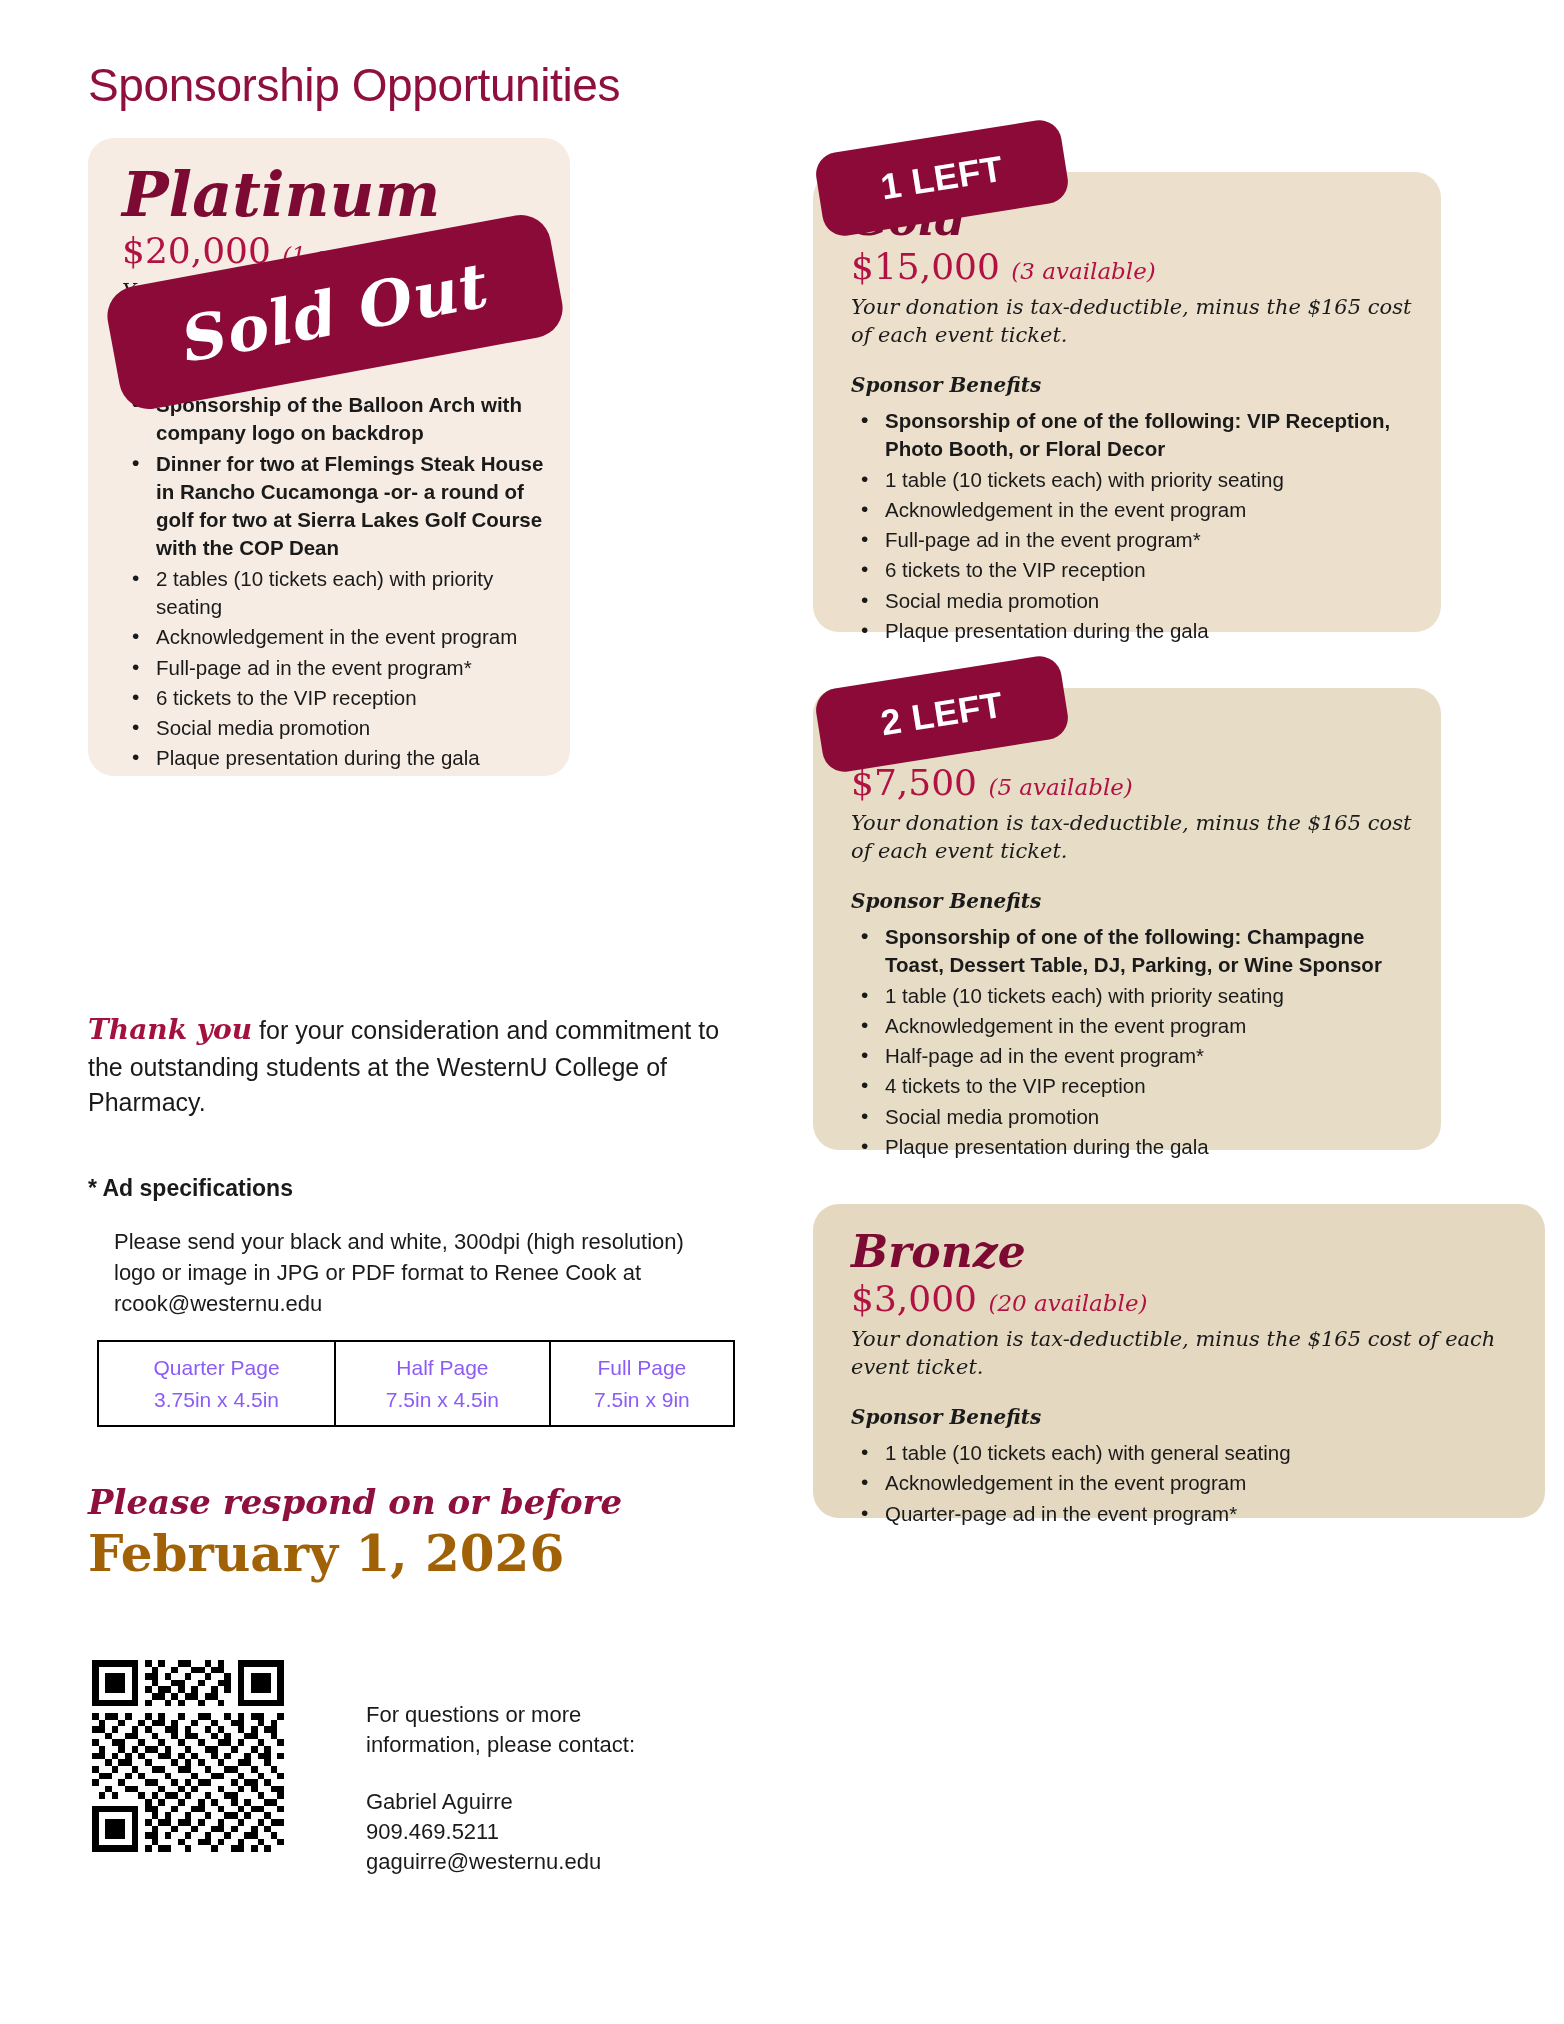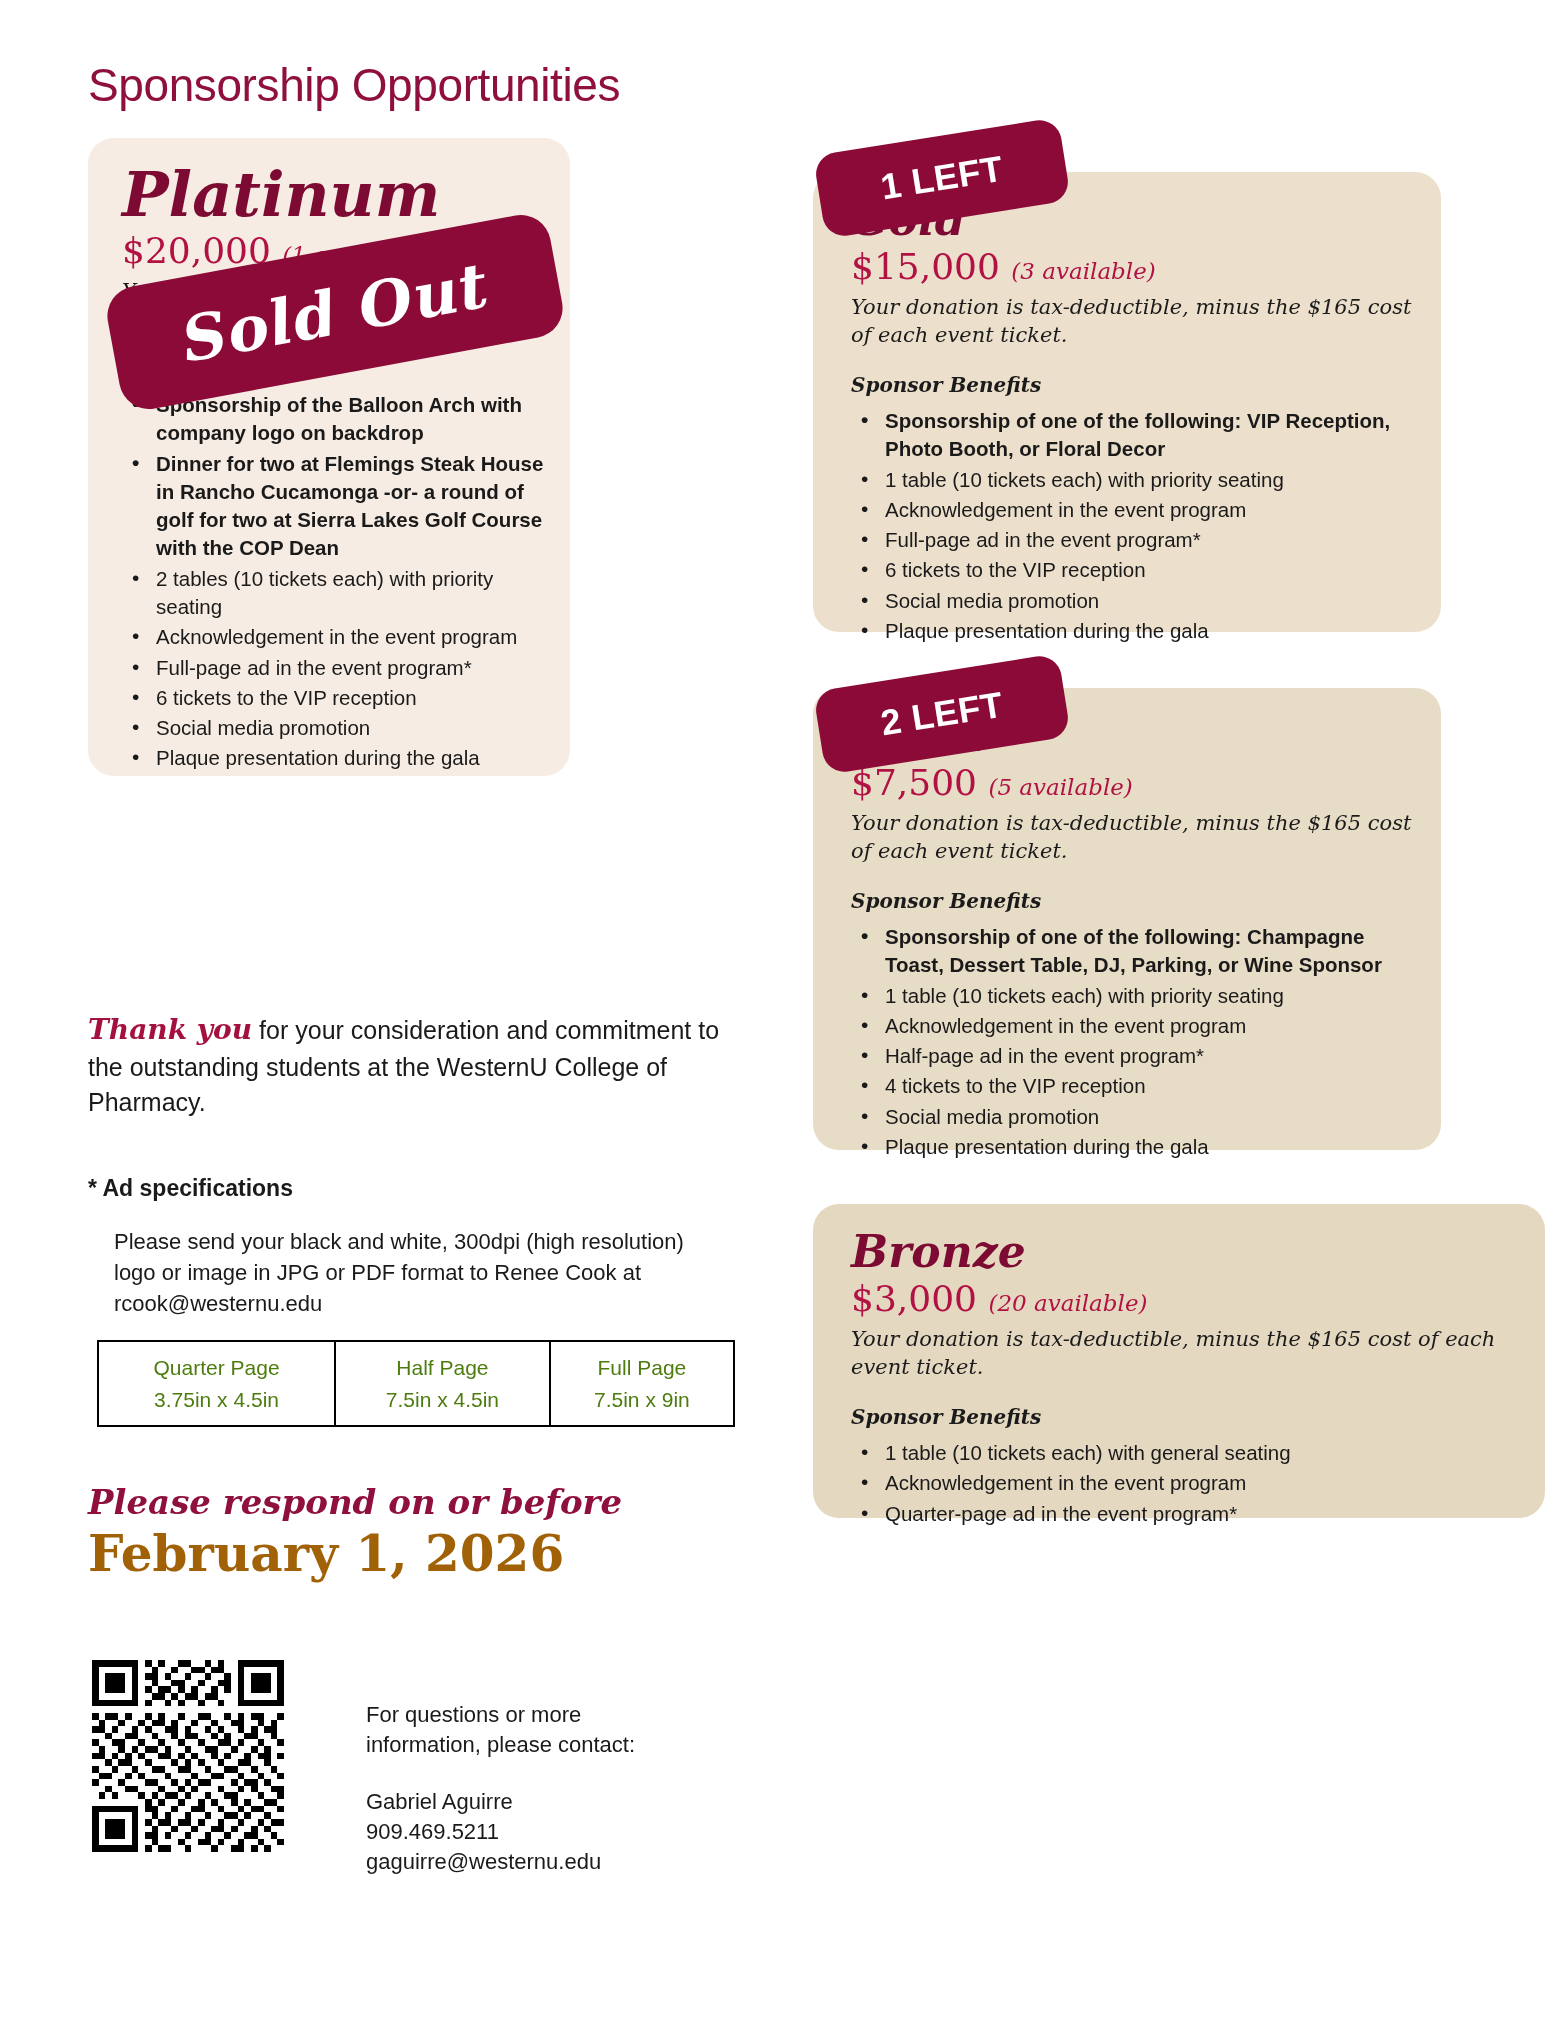--- a/index.html
+++ b/index.html
@@ -230,21 +230,21 @@
     left: 97px; top: 1340px;
     width: 638px;
     border-collapse: collapse;
     background: #ffffff;
   }
   table.spec-table td {
     border: 2px solid #000000;
     text-align: center;
     padding: 10px 4px;
     font-size: 21px;
-    color: #4d7c0f;
+    color: #8b5cf6;
     line-height: 1.5;
   }
 
   .respond {
     position: absolute;
     left: 88px; top: 1484px;
     width: 650px;
   }
   .respond-line1 {
     font-family: "DejaVu Serif", serif;

